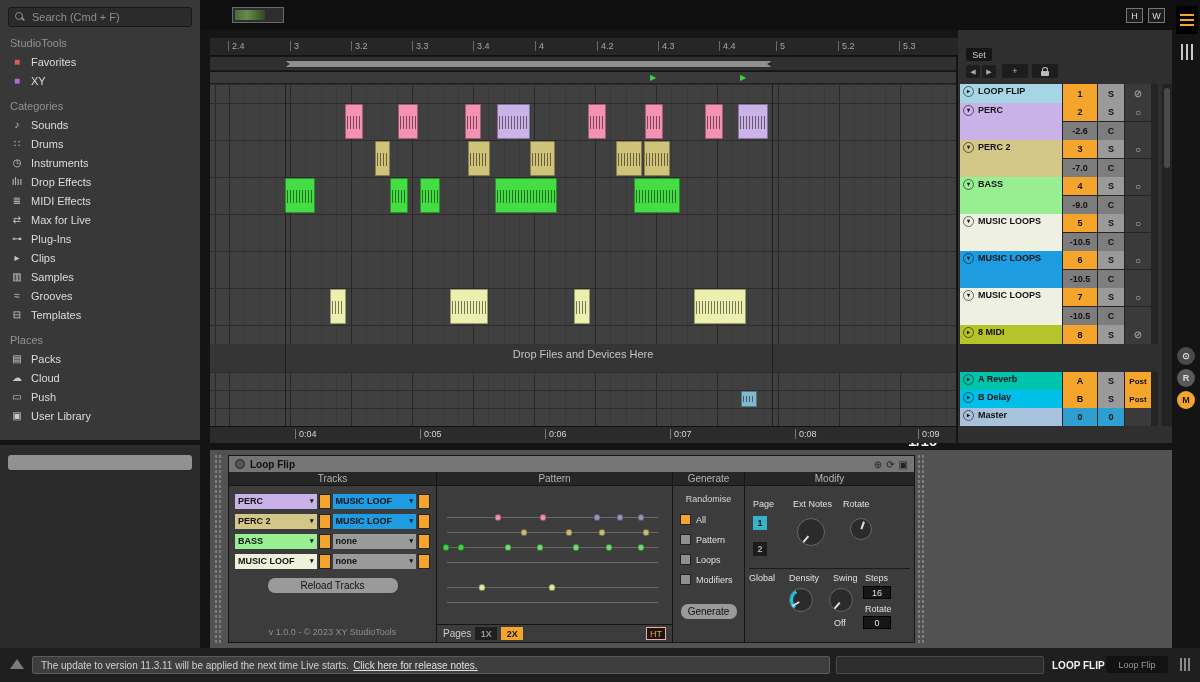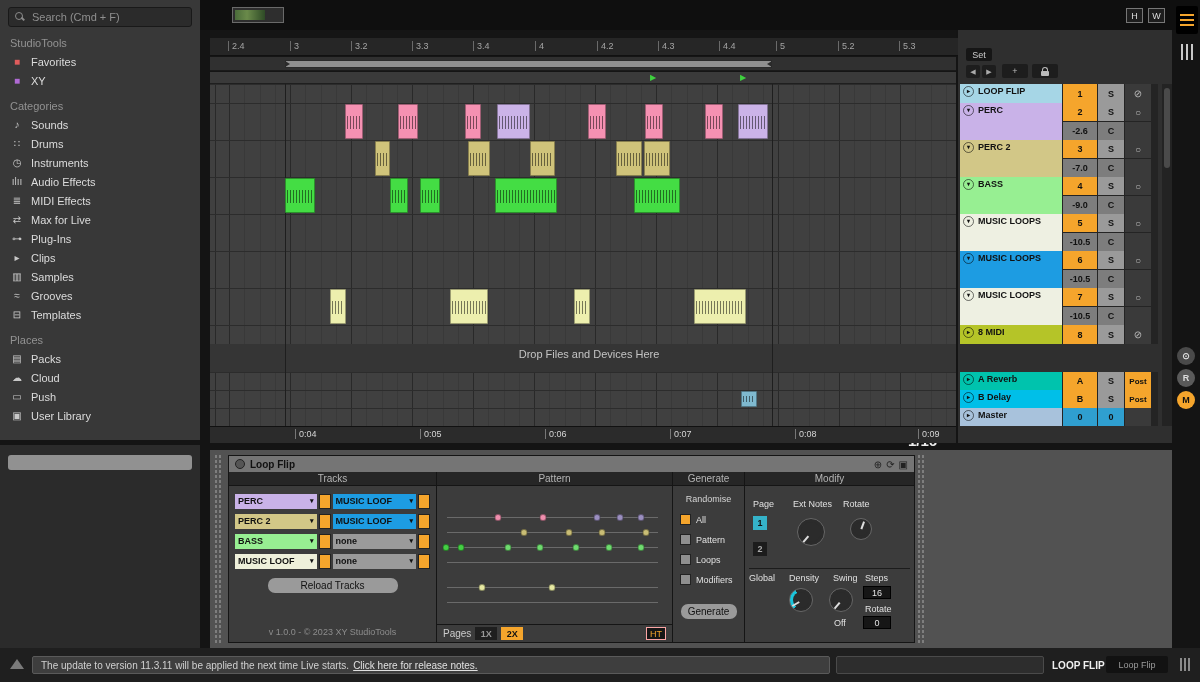--- a/index.html
+++ b/index.html
@@ -40,21 +40,21 @@
   .play-marker{position:absolute;top:1px;color:#3fd23f;font-size:8px;line-height:10px;}
   .grid{position:absolute;left:0;top:54px;width:746px;height:342px;background-color:#404040;
     background-image:repeating-linear-gradient(90deg,rgba(0,0,0,0.28) 0 1px,transparent 1px 61px),
                      repeating-linear-gradient(90deg,rgba(0,0,0,0.10) 0 1px,transparent 1px 15.25px);
     background-position:19px 0,19px 0;}
   .row-line{position:absolute;left:0;width:746px;height:1px;background:#2c2c2c;}
   .gap-band{position:absolute;left:0;top:260px;width:746px;height:28px;background:#353535;}
   .loop-line{position:absolute;top:0;width:1px;height:342px;background:#1e1e1e;}
   .clip{position:absolute;border:1px solid rgba(0,0,0,0.35);border-radius:1px;}
   .clip .wave{position:absolute;left:1px;right:1px;top:32%;height:42%;background:repeating-linear-gradient(90deg,rgba(0,0,0,0.5) 0 1px,transparent 1px 3px);}
-  .drop-files{position:absolute;left:6px;top:264px;width:746px;text-align:center;color:#c4c4c4;font-size:11px;}
+  .drop-files{position:absolute;left:0;top:264px;width:746px;text-align:center;color:#c4c4c4;font-size:11px;}
   .grid-zoom{position:absolute;left:698px;top:348px;color:#eee;font-weight:bold;font-size:15px;}
   .time-ruler{position:absolute;left:0;top:396px;width:746px;height:17px;background:#2b2b2b;border-top:1px solid #111;}
   .time-label{position:absolute;top:2px;padding-left:3px;border-left:1px solid #777;color:#d5d5d5;font-size:9px;}
 
   
   .theader{position:absolute;left:958px;top:30px;width:214px;height:413px;background:#2f2f2f;}
   .set-panel{position:absolute;left:0;top:18px;width:214px;height:34px;}
   .set-box{position:absolute;left:8px;top:0;width:26px;height:13px;background:#161616;color:#ccc;font-size:9px;display:flex;align-items:center;justify-content:center;border-radius:2px;}
   .nav-btn{position:absolute;top:17px;width:14px;height:13px;background:#1d1d1d;color:#aaa;font-size:7px;display:flex;align-items:center;justify-content:center;border-radius:2px;}
   .wide-btn{position:absolute;top:16px;width:26px;height:14px;background:#1d1d1d;border-radius:2px;display:flex;align-items:center;justify-content:center;color:#bbb;font-size:9px;gap:1px;}
@@ -196,21 +196,21 @@
           <span class="side-label">Drums</span>
         </div>
       
         <div class="side-item">
           <span class="side-glyph" style="color: rgb(200, 200, 200);">◷</span>
           <span class="side-label">Instruments</span>
         </div>
       
         <div class="side-item">
           <span class="side-glyph" style="color: rgb(200, 200, 200);">ılıı</span>
-          <span class="side-label">Audio Effects</span>
+          <span class="side-label">Drop Effects</span>
         </div>
       
         <div class="side-item">
           <span class="side-glyph" style="color: rgb(200, 200, 200);">≣</span>
           <span class="side-label">MIDI Effects</span>
         </div>
       
         <div class="side-item">
           <span class="side-glyph" style="color: rgb(200, 200, 200);">⇄</span>
           <span class="side-label">Max for Live</span>

